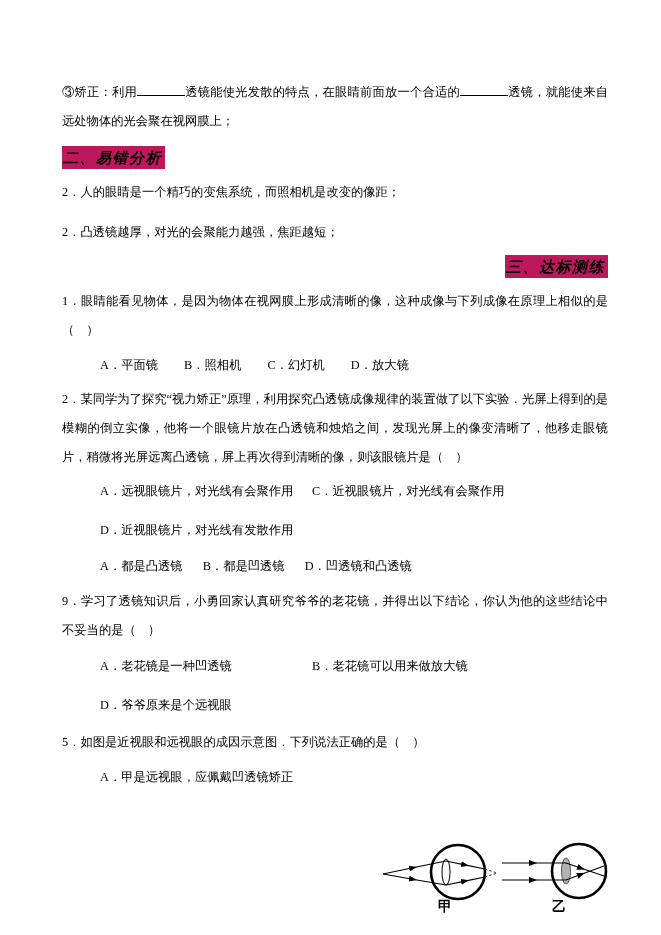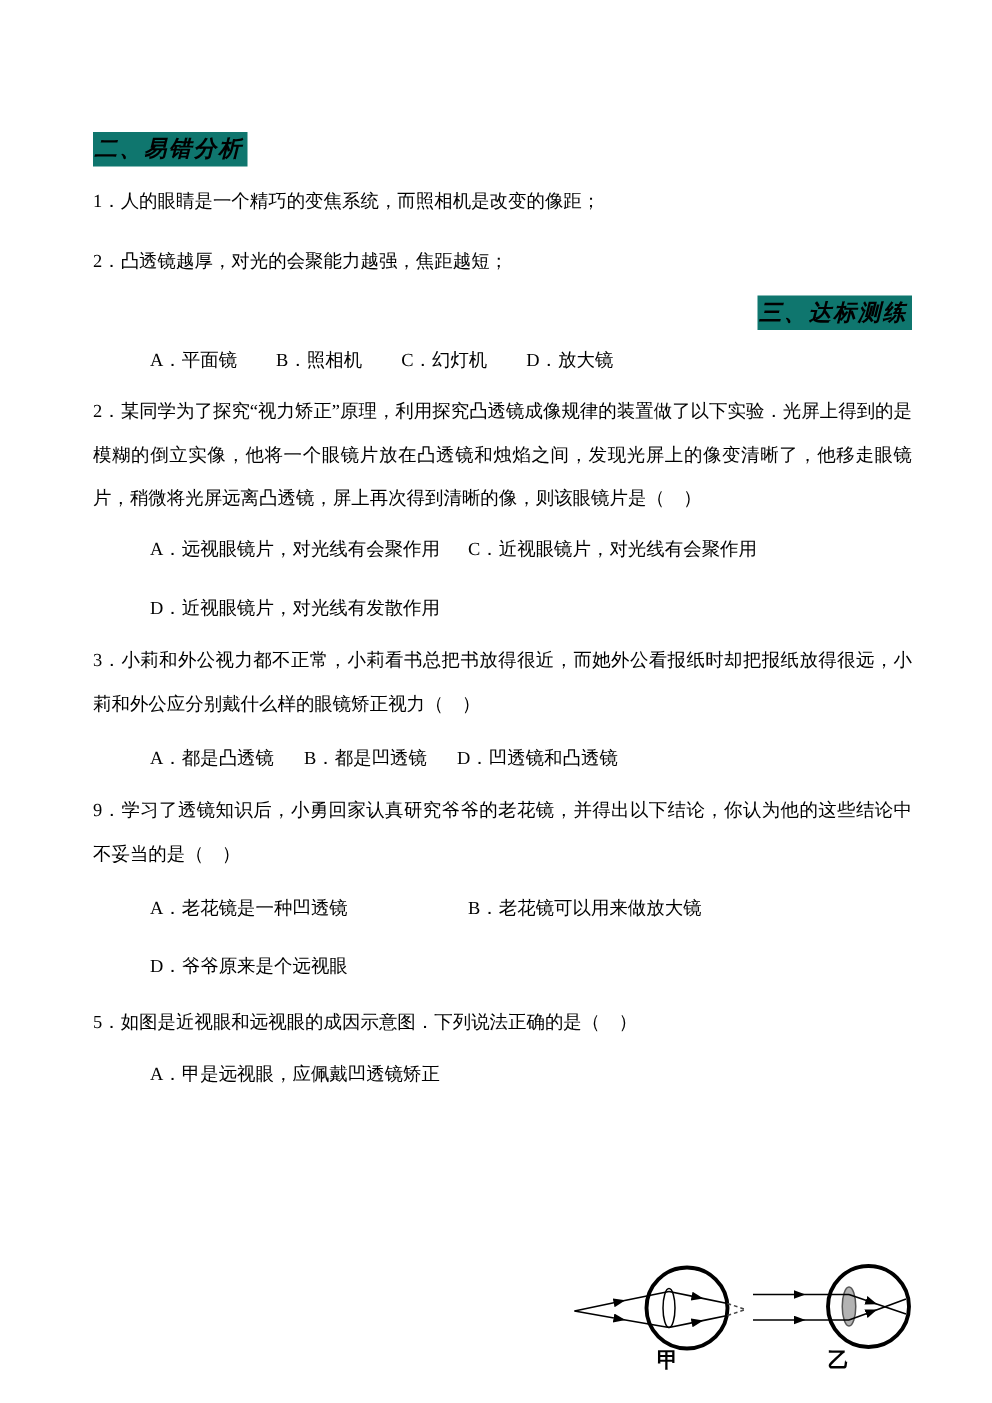--- a/index.html
+++ b/index.html
@@ -31,21 +31,21 @@
     vertical-align:baseline;
   }
   .sec-heading-wrap { margin:0; }
   .sec-heading {
     display:inline-block;
     font-size:15px;
     line-height:20px;
     font-weight:bold;
     font-style:italic;
     letter-spacing:1.5px;
-    background:#0f766e;
+    background:#be185d;
     padding:2px 3px 1px 1px;
   }
   .m-h2   { margin-top:10px; }
   .m-it1  { margin-top:9px;  }
   .m-it2  { margin-top:11px; }
   .m-h3   { margin-top:8px;text-align:right;  }
   .m-q1   { margin-top:9px;  }
   .m-q1o  { margin-top:6px;  }
   .m-q2   { margin-top:5px;  }
   .m-q2o  { margin-top:5px;  }
@@ -80,47 +80,48 @@
     position:absolute;
     left:376px; top:838px;
   }
   .fig-label { font-family:"Liberation Serif","DejaVu Serif",serif; }
 </style>
 </head>
 <body>
 
 <div class="content">
 
+  <p class="body-text"><span>③矫正：利用</span><span class="blank"></span><span>透镜能使光发散的特点，在眼睛前面放一个合适的</span><span class="blank"></span><span>透镜，就能使来自远处物体的光会聚在视网膜上；</span></p>
 
   <div class="sec-heading-wrap m-h2">
     <span class="sec-heading">二、易错分析</span>
   </div>
 
-  <p class="body-text m-it1">1．人的眼睛是一个精巧的变焦系统，而照相机是改变的像距；</p>
+  <p class="body-text m-it1">2．人的眼睛是一个精巧的变焦系统，而照相机是改变的像距；</p>
   <p class="body-text m-it2">2．凸透镜越厚，对光的会聚能力越强，焦距越短；</p>
 
   <div class="sec-heading-wrap m-h3">
     <span class="sec-heading">三、达标测练</span>
   </div>
 
+  <p class="body-text m-q1">1．眼睛能看见物体，是因为物体在视网膜上形成清晰的像，这种成像与下列成像在原理上相似的是（　）</p>
   <div class="opt-row gap-wide m-q1o">
     <span>A．平面镜</span>
     <span>B．照相机</span>
     <span>C．幻灯机</span>
     <span>D．放大镜</span>
   </div>
 
   <p class="body-text m-q2">2．某同学为了探究“视力矫正”原理，利用探究凸透镜成像规律的装置做了以下实验．光屏上得到的是模糊的倒立实像，他将一个眼镜片放在凸透镜和烛焰之间，发现光屏上的像变清晰了，他移走眼镜片，稍微将光屏远离凸透镜，屏上再次得到清晰的像，则该眼镜片是（　）</p>
   <div class="opt-grid m-q2o">
     <span>A．远视眼镜片，对光线有会聚作用</span>
     <span>C．近视眼镜片，对光线有会聚作用</span>
     <span>D．近视眼镜片，对光线有发散作用</span>
   </div>
 
-  <p class="body-text m-q3">3．小莉和外公视力都不正常，小莉看书总把书放得很近，而她外公看报纸时却把报纸放得很远，小莉和外公应分别戴什么样的眼镜矫正视力（　）</p>
   <div class="opt-row gap-mid m-q3o">
     <span>A．都是凸透镜</span>
     <span>B．都是凹透镜</span>
     <span>D．凹透镜和凸透镜</span>
   </div>
 
   <p class="body-text m-q4">9．学习了透镜知识后，小勇回家认真研究爷爷的老花镜，并得出以下结论，你认为他的这些结论中不妥当的是（　）</p>
   <div class="opt-grid m-q4o">
     <span>A．老花镜是一种凹透镜</span>
     <span>B．老花镜可以用来做放大镜</span>

